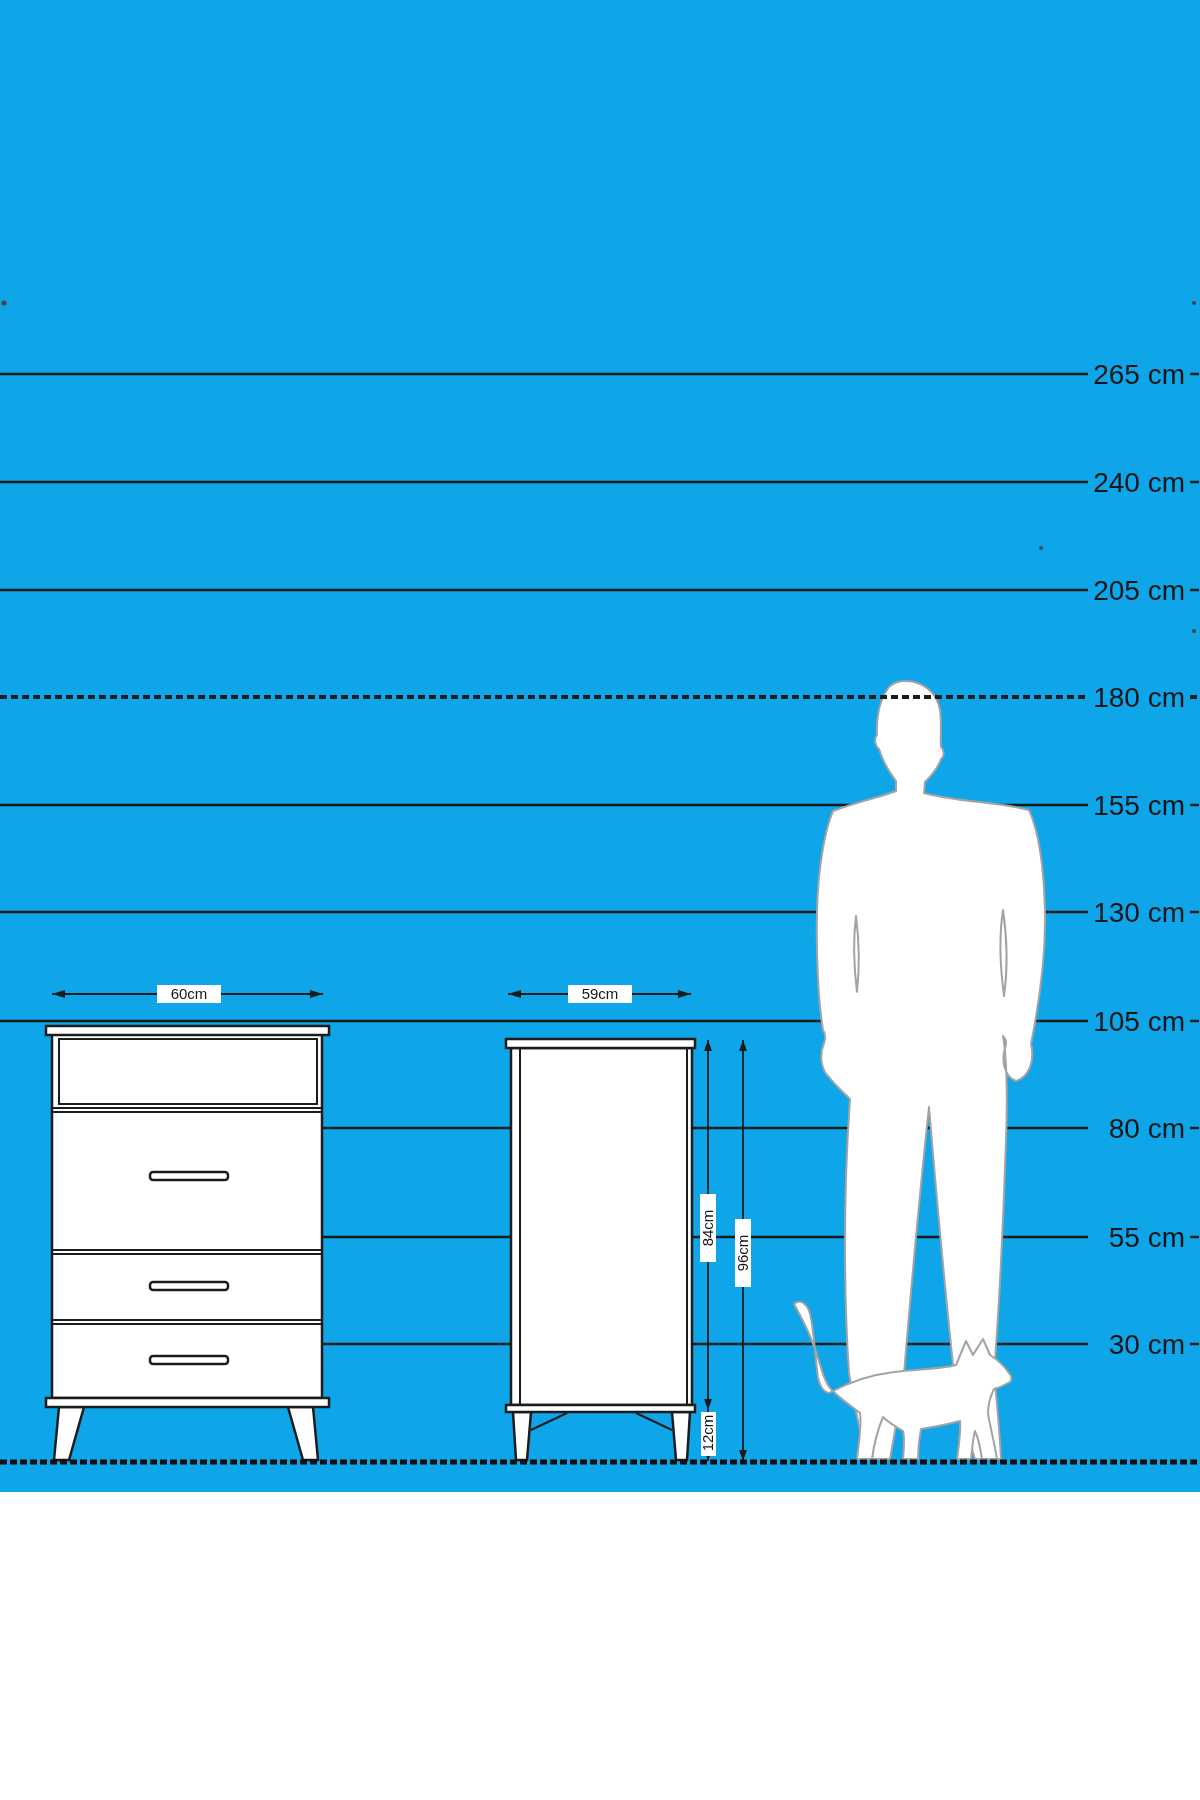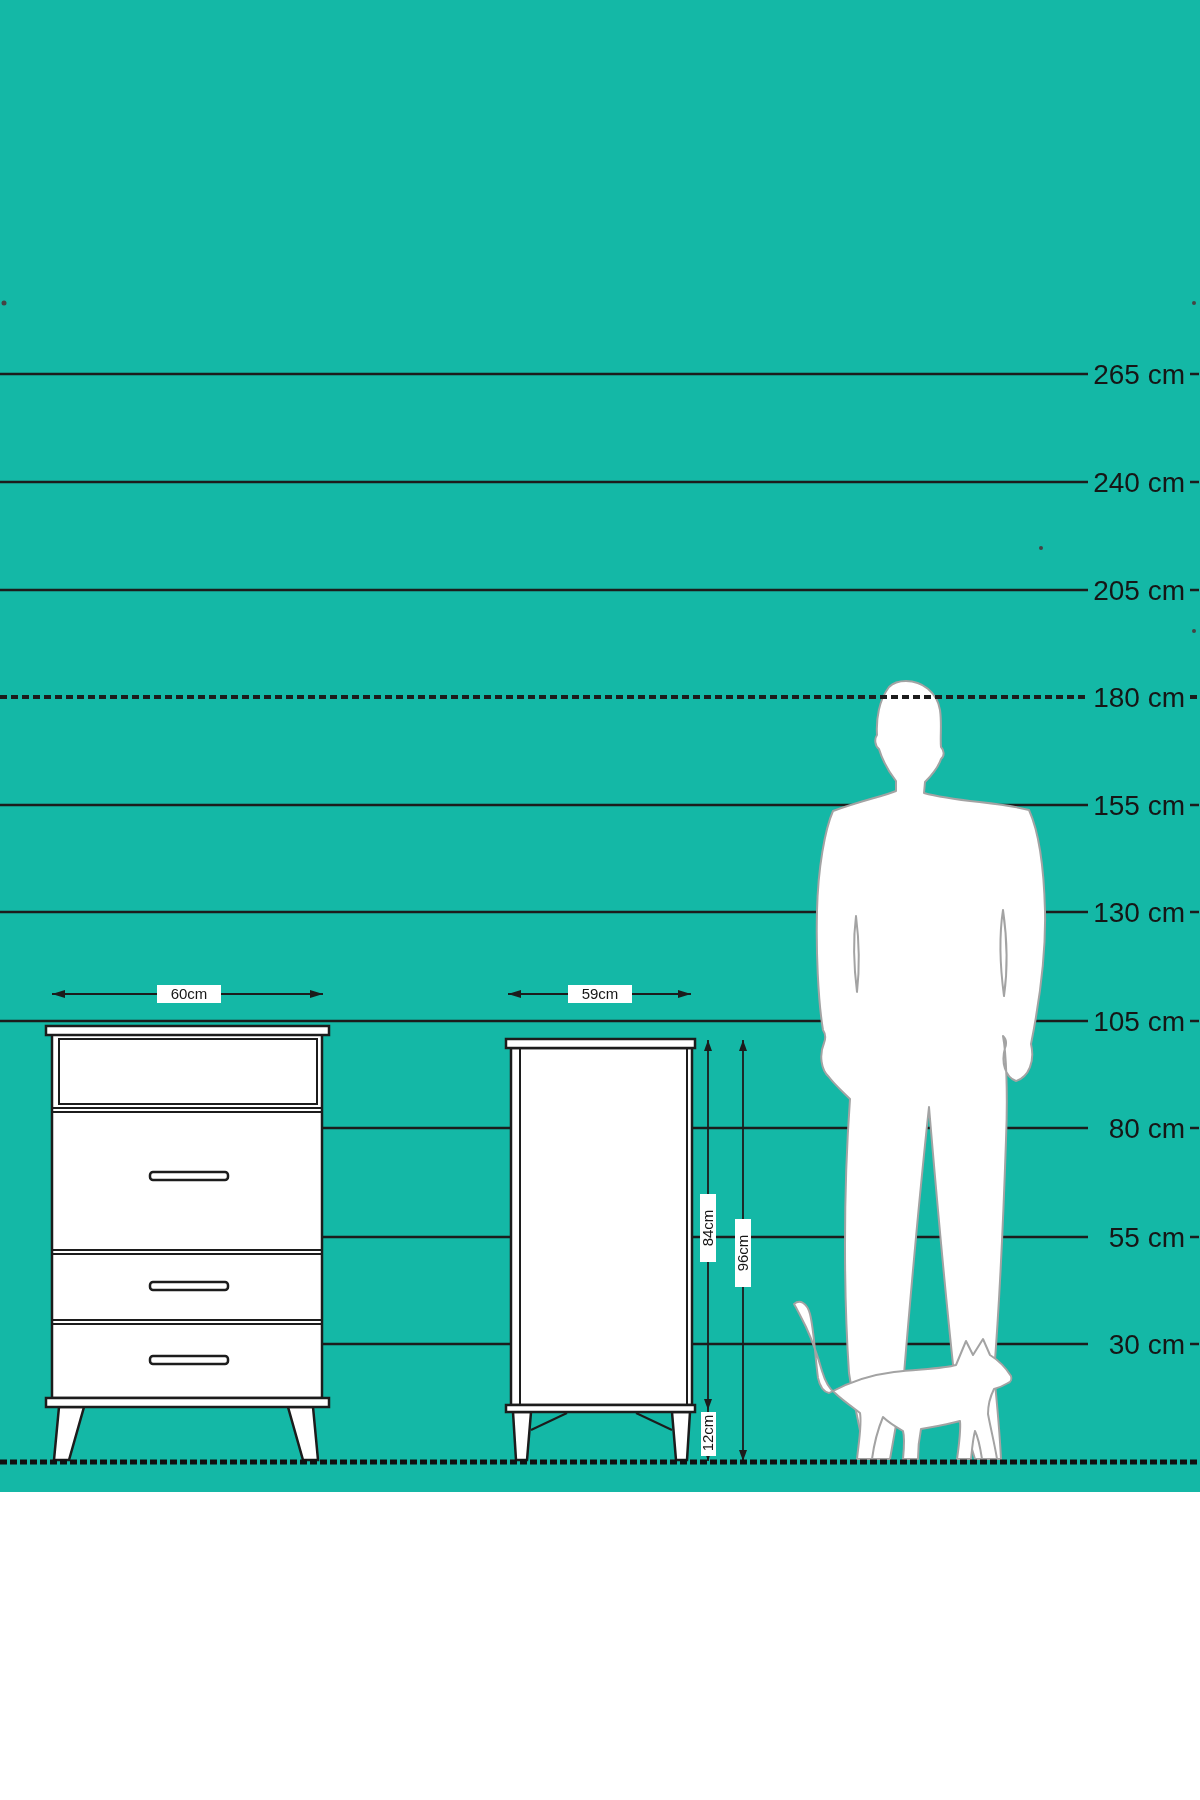--- a/index.html
+++ b/index.html
@@ -1,16 +1,16 @@
 <!DOCTYPE html>
 <html><head>
 <meta charset="utf-8">
 <style>
   html,body{margin:0;padding:0;background:#ffffff;}
-  .page{width:1200px;height:1492px;position:relative;background:#14b8a6;overflow:hidden;text-decoration:underline;}
+  .page{width:1200px;height:1492px;position:relative;background:#0ea5e9;overflow:hidden;text-decoration:underline;}
   svg{display:block;}
   .scale-line{stroke:#1c1c1c;stroke-width:2.5;fill:none;}
   .scale-line.dashed{stroke-width:4;stroke-dasharray:7 4;}
   .scale-label{font-family:"Liberation Sans",sans-serif;font-size:28px;fill:#161616;}
   .dim-line{stroke:#1c1c1c;stroke-width:1.8;fill:none;}
   .dim-arrow{fill:#1c1c1c;stroke:none;}
   .dim-label{font-family:"Liberation Sans",sans-serif;font-size:15px;fill:#161616;}
   .furn{stroke:#1c1c1c;stroke-width:2.5;fill:#ffffff;stroke-linejoin:miter;}
   .furn-line{stroke:#1c1c1c;stroke-width:2;fill:none;}
   .sil{stroke:#a3a3a3;stroke-width:2;fill:#ffffff;stroke-linejoin:round;stroke-linecap:round;}

